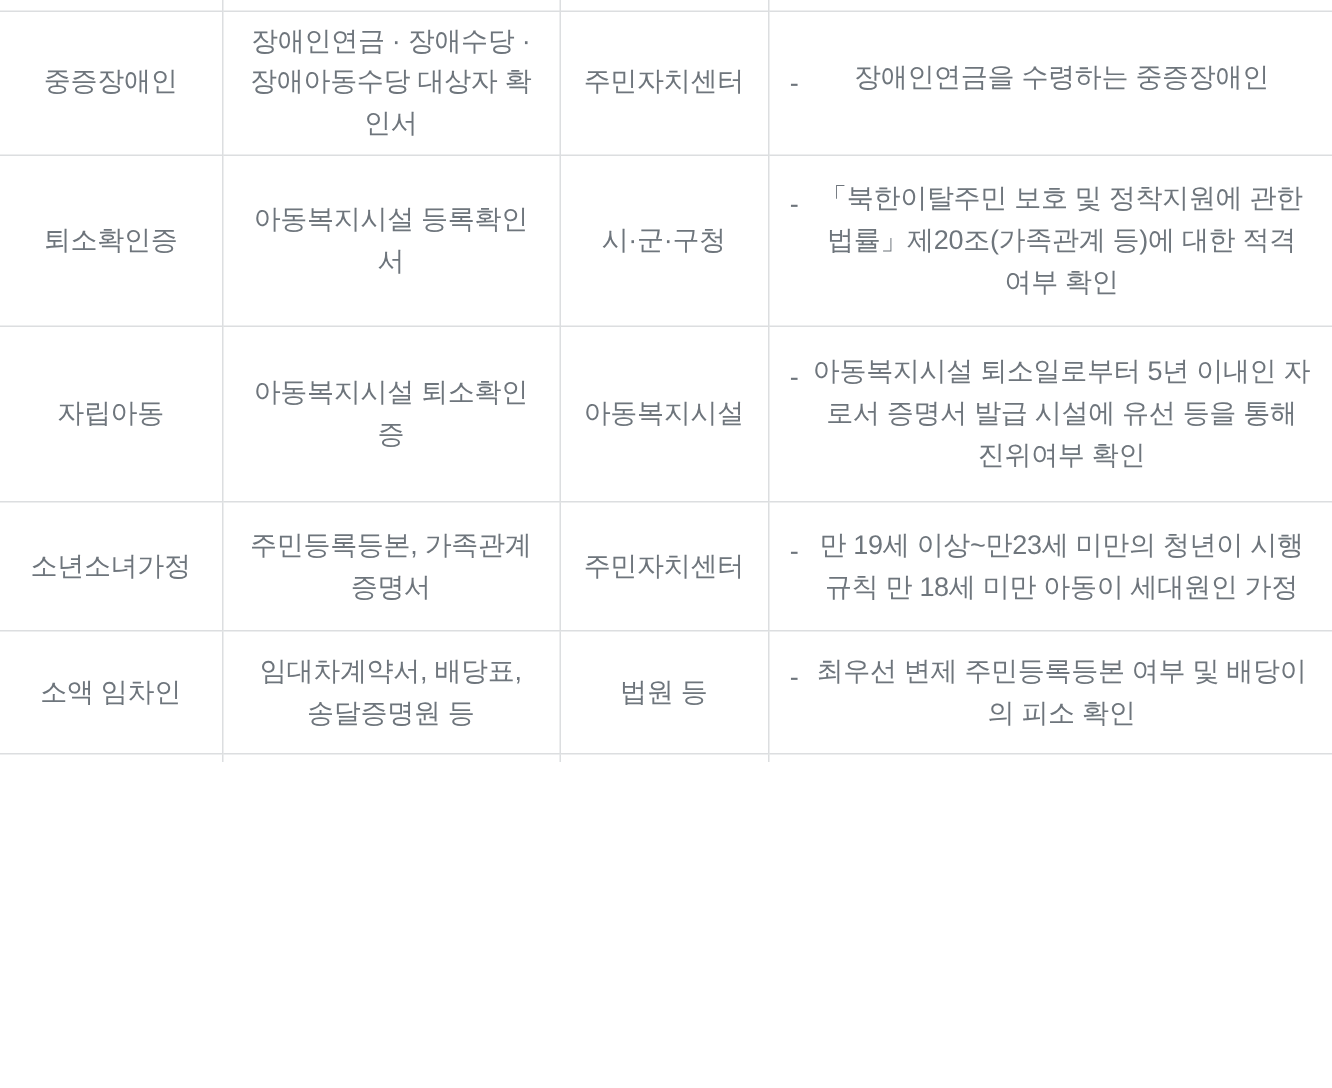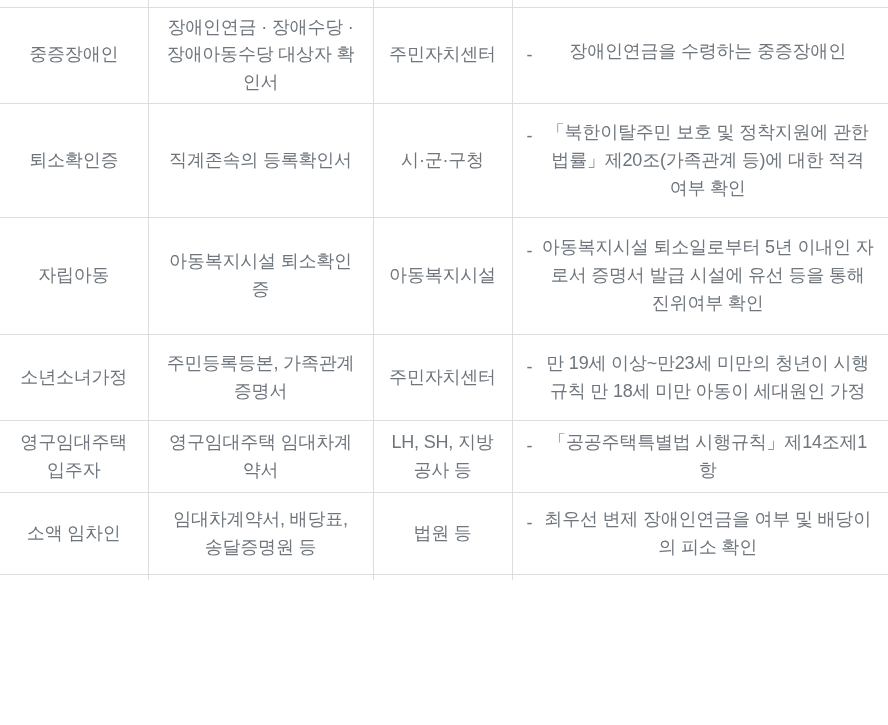--- a/index.html
+++ b/index.html
@@ -83,21 +83,21 @@
         <td class="cell-note">
           <div class="note-line">
             <span class="note-dash">-</span>
             <span class="note-text">장애인연금을 수령하는 중증장애인</span>
           </div>
         </td>
       </tr>
 
       <tr class="r2">
         <td>퇴소확인증</td>
-        <td>직계존속의 등록확인서</td>
+        <td>아동복지시설 등록확인서</td>
         <td>시·군·구청</td>
         <td class="cell-note">
           <div class="note-line">
             <span class="note-dash">-</span>
             <span class="note-text">「북한이탈주민 보호 및 정착지원에 관한 법률」제20조(가족관계 등)에 대한 적격 여부 확인</span>
           </div>
         </td>
       </tr>
 
       <tr class="r3">
@@ -119,40 +119,29 @@
         <td class="cell-note">
           <div class="note-line">
             <span class="note-dash">-</span>
             <span class="note-text">만 19세 이상~만23세 미만의 청년이 시행규칙 만 18세 미만 아동이 세대원인 가정</span>
           </div>
         </td>
       </tr>
 
 
 
-      <tr class="r7">
-        <td>영구임대주택 입주자</td>
-        <td>영구임대주택 임대차계약서</td>
-        <td>LH, SH, 지방공사 등</td>
-        <td class="cell-note">
-          <div class="note-line">
-            <span class="note-dash">-</span>
-            <span class="note-text">「공공주택특별법 시행규칙」제14조제1항</span>
-          </div>
-        </td>
-      </tr>
 
       <tr class="r8">
         <td>소액 임차인</td>
         <td>임대차계약서, 배당표, 송달증명원 등</td>
         <td>법원 등</td>
         <td class="cell-note">
           <div class="note-line">
             <span class="note-dash">-</span>
-            <span class="note-text">최우선 변제 장애인연금을 여부 및 배당이의 피소 확인</span>
+            <span class="note-text">최우선 변제 주민등록등본 여부 및 배당이의 피소 확인</span>
           </div>
         </td>
       </tr>
 
       <tr class="r-pb">
         <td></td>
         <td></td>
         <td></td>
         <td></td>
       </tr>

